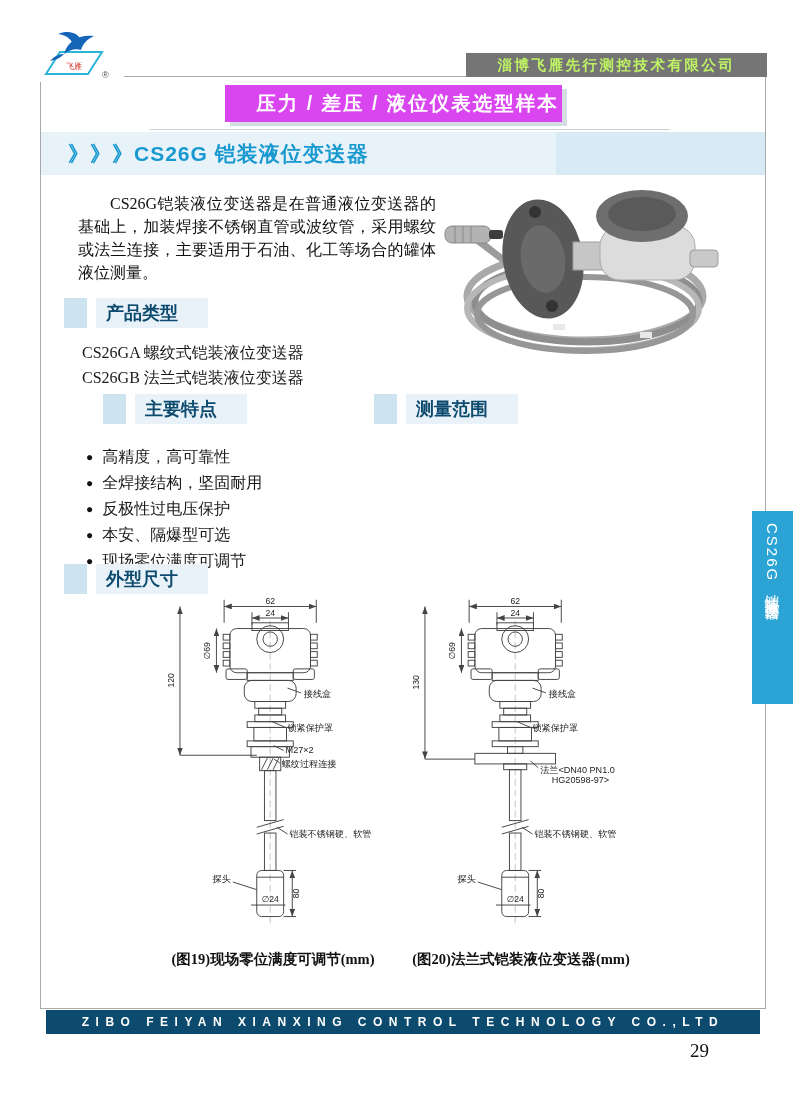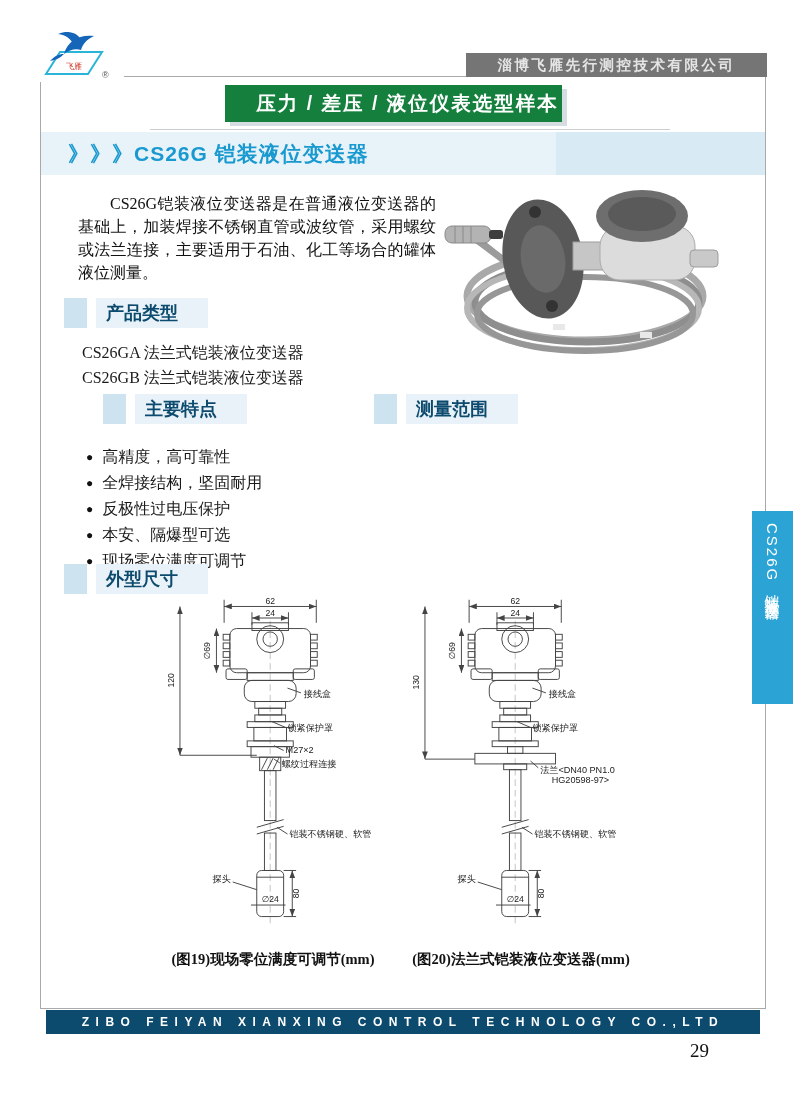--- a/index.html
+++ b/index.html
@@ -7,25 +7,25 @@
   .page {
     position:relative; width:800px; height:1094px; background:#ffffff;
     font-family:"Liberation Serif","DejaVu Serif",serif; color:#1a1a1a; overflow:hidden;margin-top:24px;
   }
   .frame { position:absolute; left:40px; top:52px; width:726px; height:933px;
     border:1px solid #a9a9a9; background:#fff; }
   
   .logo { position:absolute; left:36px; top:8px; width:88px; height:50px; background:#fff; }
   
   .company-bar { position:absolute; left:466px; top:29px; width:301px; height:24px;
-    background:#757575; color:#e5e5e5; font-family:"Liberation Sans",sans-serif;
+    background:#757575; color:#bef264; font-family:"Liberation Sans",sans-serif;
     font-size:14.5px; font-weight:bold; letter-spacing:2.5px; text-align:center; line-height:24px; }
   
   .banner { position:absolute; left:225px; top:61px; width:337px; height:37px;
-    background:#15803d; box-shadow:5px 4px 0 rgba(178,192,202,.55);
+    background:#d946ef; box-shadow:5px 4px 0 rgba(178,192,202,.55);
     color:#fff; font-family:"Liberation Sans",sans-serif; font-weight:bold;
     font-size:19.5px; letter-spacing:2px; text-align:center; line-height:37px;padding-left:28px; }
   .banner-rule { position:absolute; left:150px; top:105px; width:520px; height:1px; background:#c9ced3; }
   
   .title-band { position:absolute; left:41px; top:108px; width:620px; height:43px; background:#e8f2f9; }
   .title-band .accent { position:absolute; left:515px; top:0; width:209px; height:43px; background:#d8ebf5; }
   .title-band .txt { position:absolute; left:27px; top:0; line-height:43px;
     font-family:"Liberation Sans",sans-serif; font-weight:bold; font-size:21px;
     color:#1899cf; letter-spacing:1px; }
   
@@ -127,21 +127,21 @@
     <rect x="255" y="76" width="28" height="17" rx="4" fill="#c9c9c9" stroke="#9d9d9d"></rect>
     <rect x="118" y="150" width="12" height="6" fill="#e8e8e8"></rect>
     <rect x="205" y="158" width="12" height="6" fill="#e8e8e8"></rect>
   </svg>
 
   <div class="sec-h h-product">
     <span class="chip"></span>
     <span class="bar">产品类型</span>
   </div>
   <div class="ptype">
-    <div>CS26GA 法兰式铠装液位变送器</div>
+    <div>CS26GA 螺纹式铠装液位变送器</div>
     <div>CS26GB 法兰式铠装液位变送器</div>
   </div>
 
   <div class="sec-h h-features">
     <span class="chip"></span>
     <span class="bar">主要特点</span>
   </div>
   <div class="features">
     <div class="feat">
         <span class="bullet">●</span>

